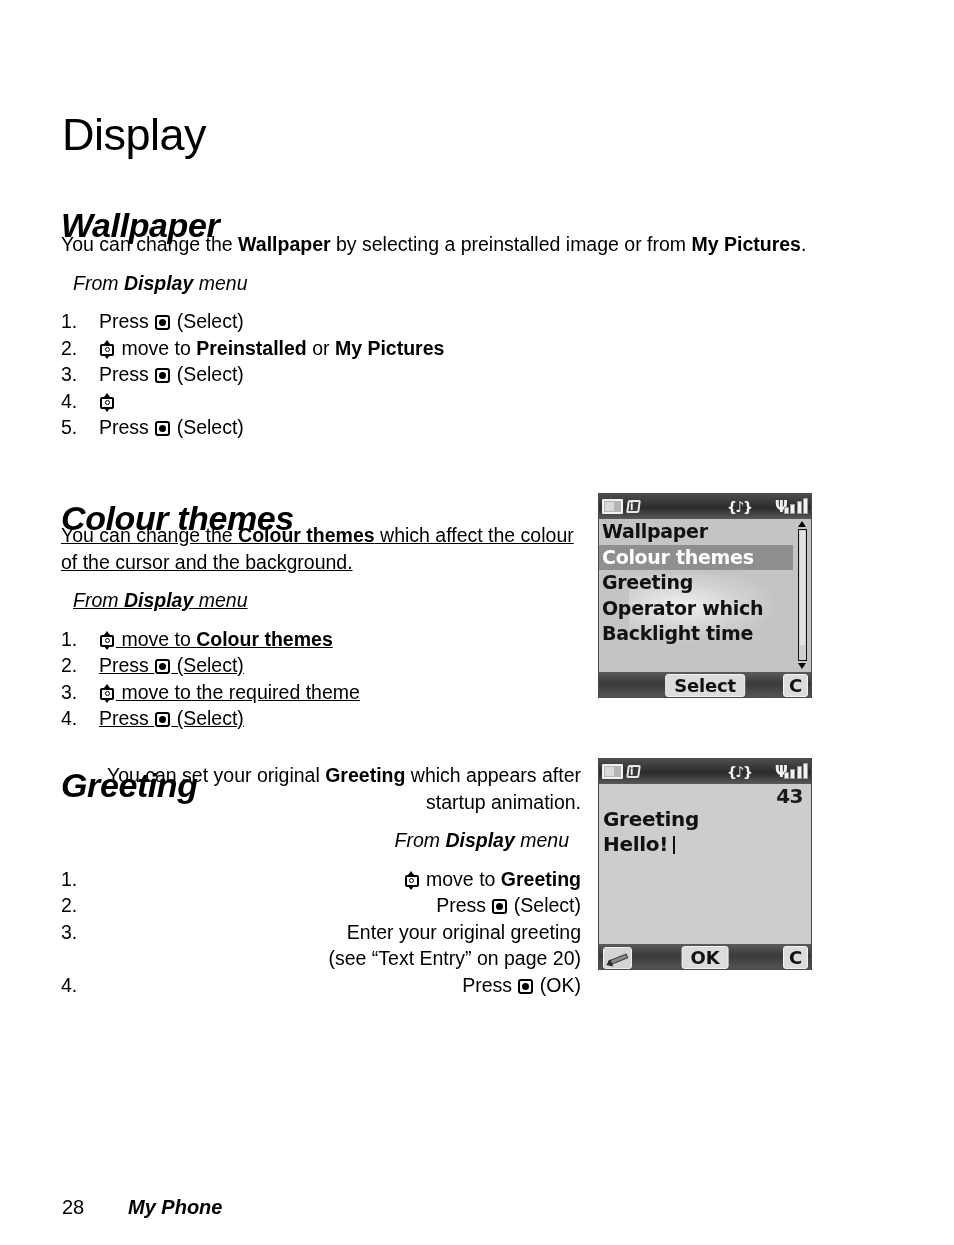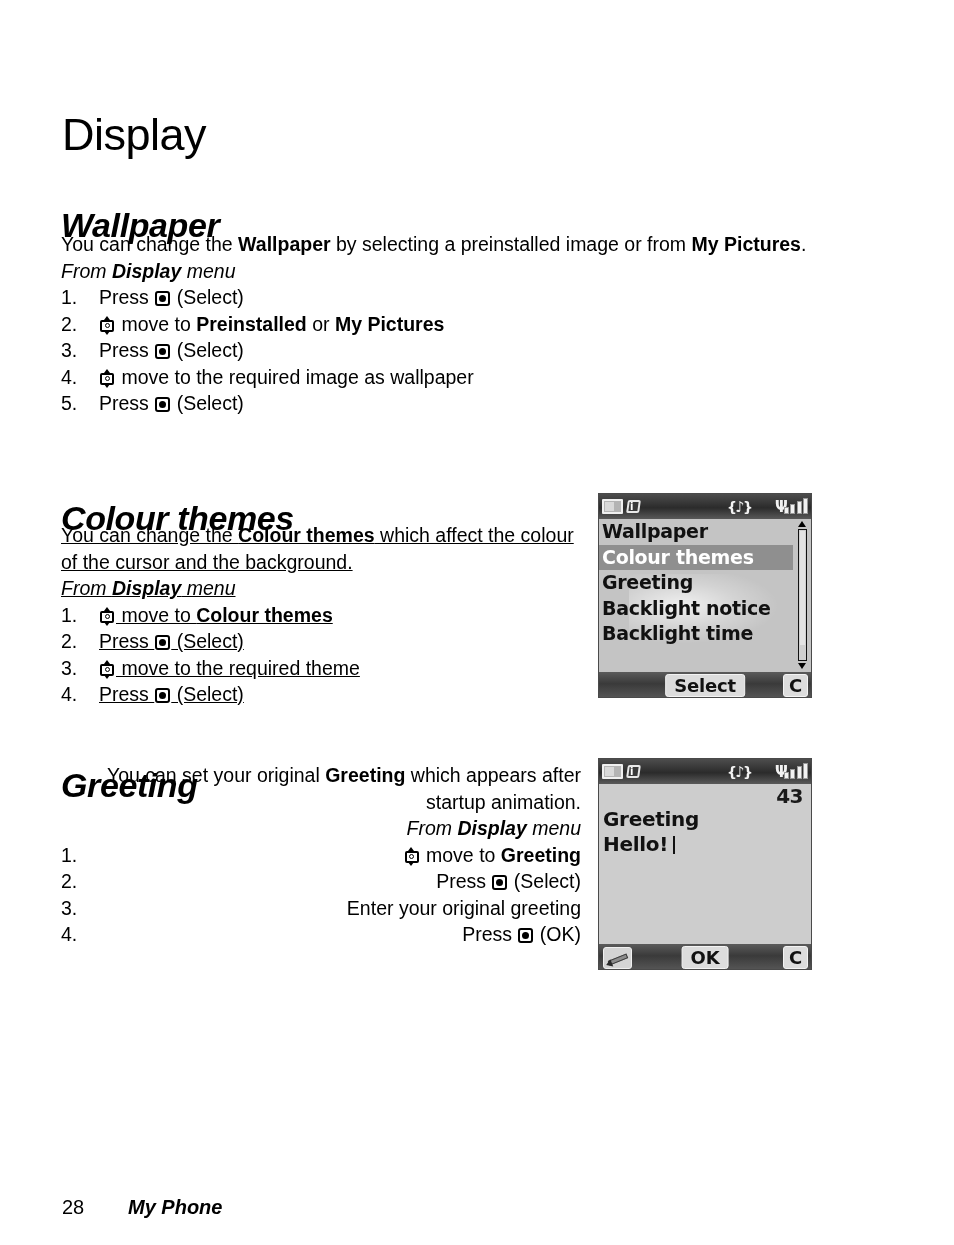--- a/index.html
+++ b/index.html
@@ -53,21 +53,21 @@
     line-height: 26.5px;
   }
   #wallpaper-block { top: 227px; width: 760px; }
   #colour-block    { top: 518px; width: 520px; text-decoration: underline; }
   #greeting-block  { top: 758px; width: 520px; text-align: right; }
 
   .para { margin: 4px 0 0 0; }
   .b { font-weight: bold; }
   .from-line {
     font-style: italic;
-    margin: 0;
+    margin: 12px;
   }
   .from-line .b { font-weight: bold; font-style: italic; }
 
   ol.steps {
     list-style: none;
     margin: 0;
     padding: 0;
   }
   ol.steps li {
     position: relative;
@@ -466,21 +466,21 @@
   <h1 class="chapter-title">Display</h1>
 
   <h2 class="sec-head" id="wallpaper-head">Wallpaper</h2>
   <div class="block" id="wallpaper-block">
     <p class="para"><span>You can change the </span><span class="b">Wallpaper</span><span> by selecting a preinstalled image or from </span><span class="b">My Pictures</span><span>.</span></p>
     <p class="from-line"><span>From </span><span class="b">Display</span><span> menu</span></p>
     <ol class="steps">
       <li><span class="num">1.</span><span>Press </span><span class="key-select"></span><span> (Select)</span></li>
       <li><span class="num">2.</span><span class="key-nav"><i class="ar-up"></i><i class="body"></i><i class="ar-dn"></i></span><span> move to </span><span class="b">Preinstalled</span><span> or </span><span class="b">My Pictures</span></li>
       <li><span class="num">3.</span><span>Press </span><span class="key-select"></span><span> (Select)</span></li>
-      <li><span class="num">4.</span><span class="key-nav"><i class="ar-up"></i><i class="body"></i><i class="ar-dn"></i></span><span> move to the required image as wallpaper</span></li>
+      <li><span class="num">4.</span><span class="key-nav"><i class="ar-up"></i><i class="body"></i><i class="ar-dn"></i></span></li>
       <li><span class="num">5.</span><span>Press </span><span class="key-select"></span><span> (Select)</span></li>
     </ol>
   </div>
 
   <h2 class="sec-head" id="colour-head">Colour themes</h2>
   <div class="block" id="colour-block">
     <p class="para"><span>You can change the </span><span class="b">Colour themes</span><span> which affect the colour of the cursor and the background.</span></p>
     <p class="from-line"><span>From </span><span class="b">Display</span><span> menu</span></p>
     <ol class="steps">
       <li><span class="num">1.</span><span class="key-nav"><i class="ar-up"></i><i class="body"></i><i class="ar-dn"></i></span><span> move to </span><span class="b">Colour themes</span></li>
@@ -490,21 +490,21 @@
     </ol>
   </div>
 
   <h2 class="sec-head" id="greeting-head">Greeting</h2>
   <div class="block" id="greeting-block">
     <p class="para"><span>You can set your original </span><span class="b">Greeting</span><span> which appears after startup animation.</span></p>
     <p class="from-line"><span>From </span><span class="b">Display</span><span> menu</span></p>
     <ol class="steps">
       <li><span class="num">1.</span><span class="key-nav"><i class="ar-up"></i><i class="body"></i><i class="ar-dn"></i></span><span> move to </span><span class="b">Greeting</span></li>
       <li><span class="num">2.</span><span>Press </span><span class="key-select"></span><span> (Select)</span></li>
-      <li><span class="num">3.</span><span>Enter your original greeting</span></li>
+      <li><span class="num">3.</span><span>Enter your original greeting</span><span class="sub">(see “Text Entry” on page 20)</span></li>
       <li><span class="num">4.</span><span>Press </span><span class="key-select"></span><span> (OK)</span></li>
     </ol>
   </div>
 
   <div class="phone" id="phone-menu">
     <div class="status-bar">
       <div class="status-left">
         <span class="ic-battery"></span>
         <span class="ic-info">
             <span class="sq"></span>
@@ -523,21 +523,21 @@
             </span>
           </span>
       </div>
     </div>
 
     <div class="menu-area">
       <div class="menu-list">
         <div class="menu-item">Wallpaper</div>
         <div class="menu-item selected">Colour themes</div>
         <div class="menu-item">Greeting</div>
-        <div class="menu-item">Backlight notice</div>
+        <div class="menu-item">Operator which</div>
         <div class="menu-item">Backlight time</div>
       </div>
       <div class="scrollbar">
         <i class="arw up"></i>
         <div class="track">
             <div class="thumb"></div>
           </div>
         <i class="arw dn"></i>
       </div>
     </div>

